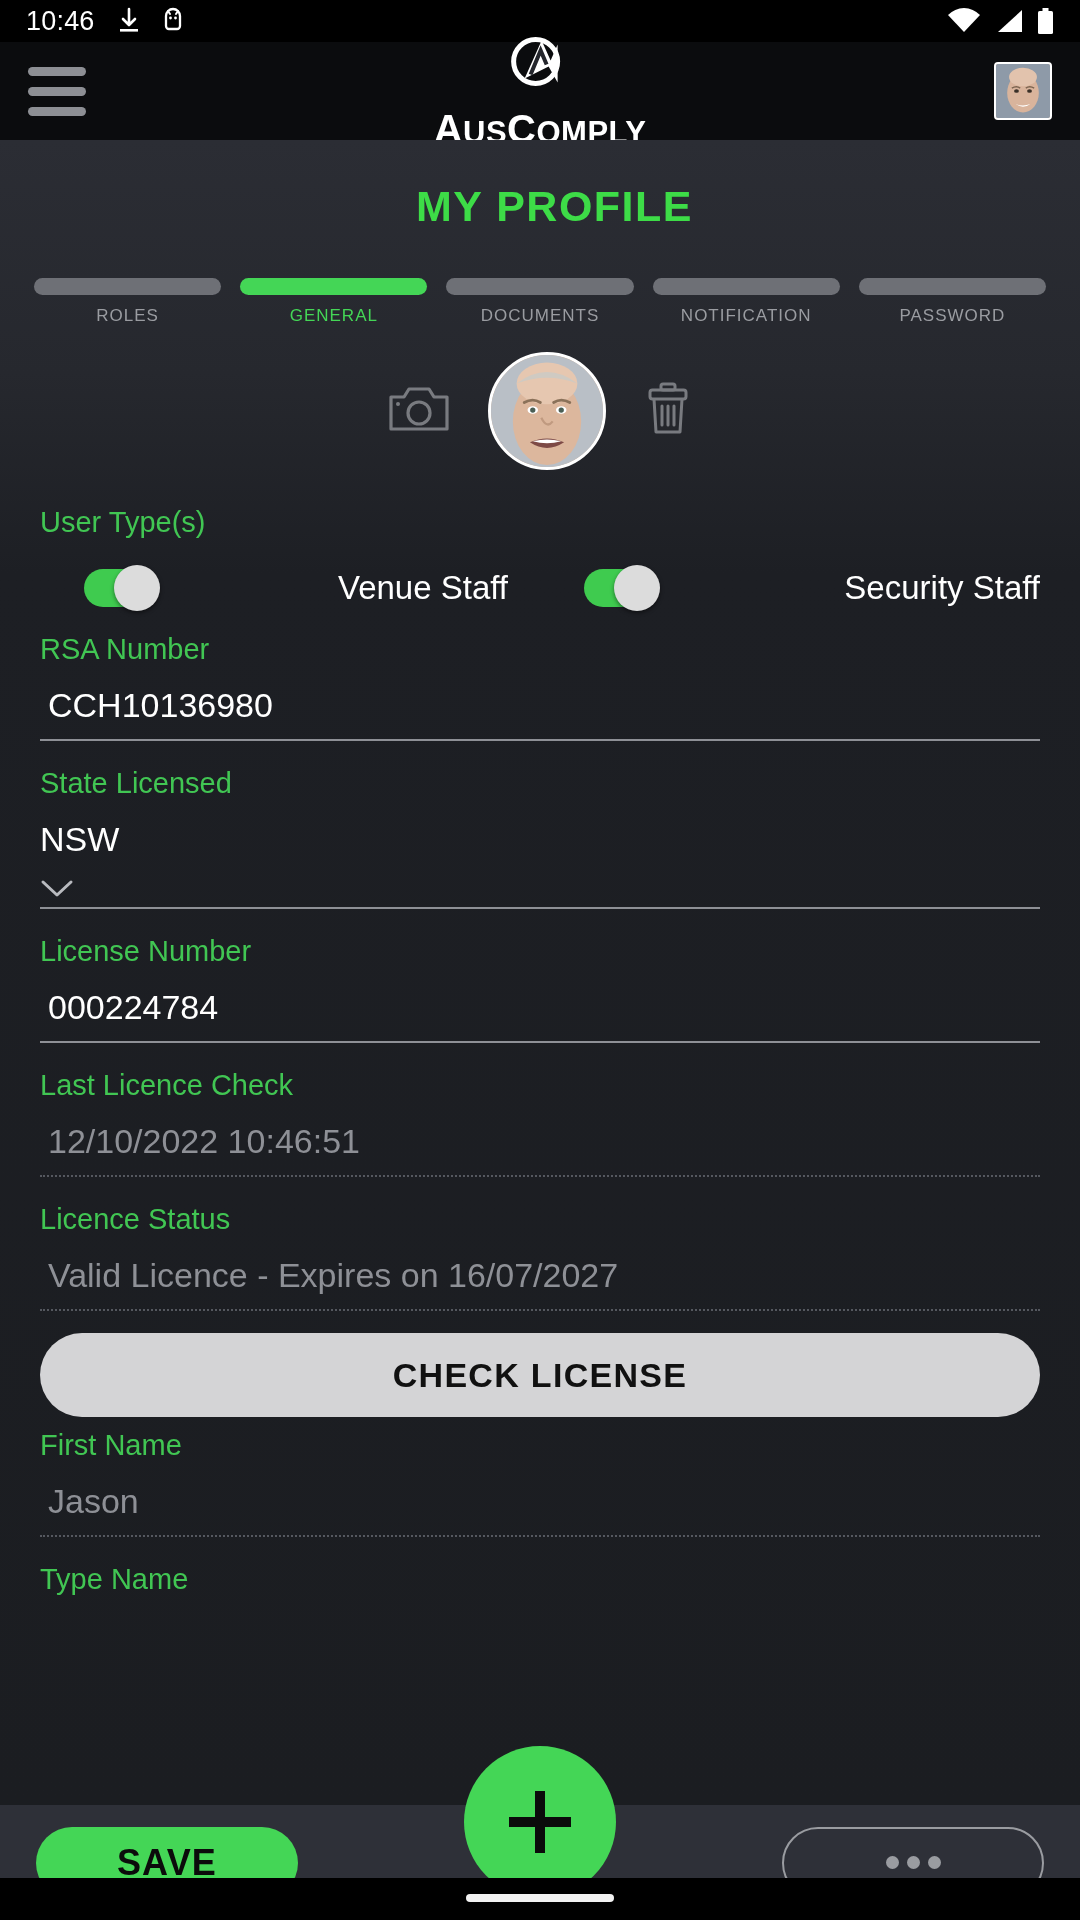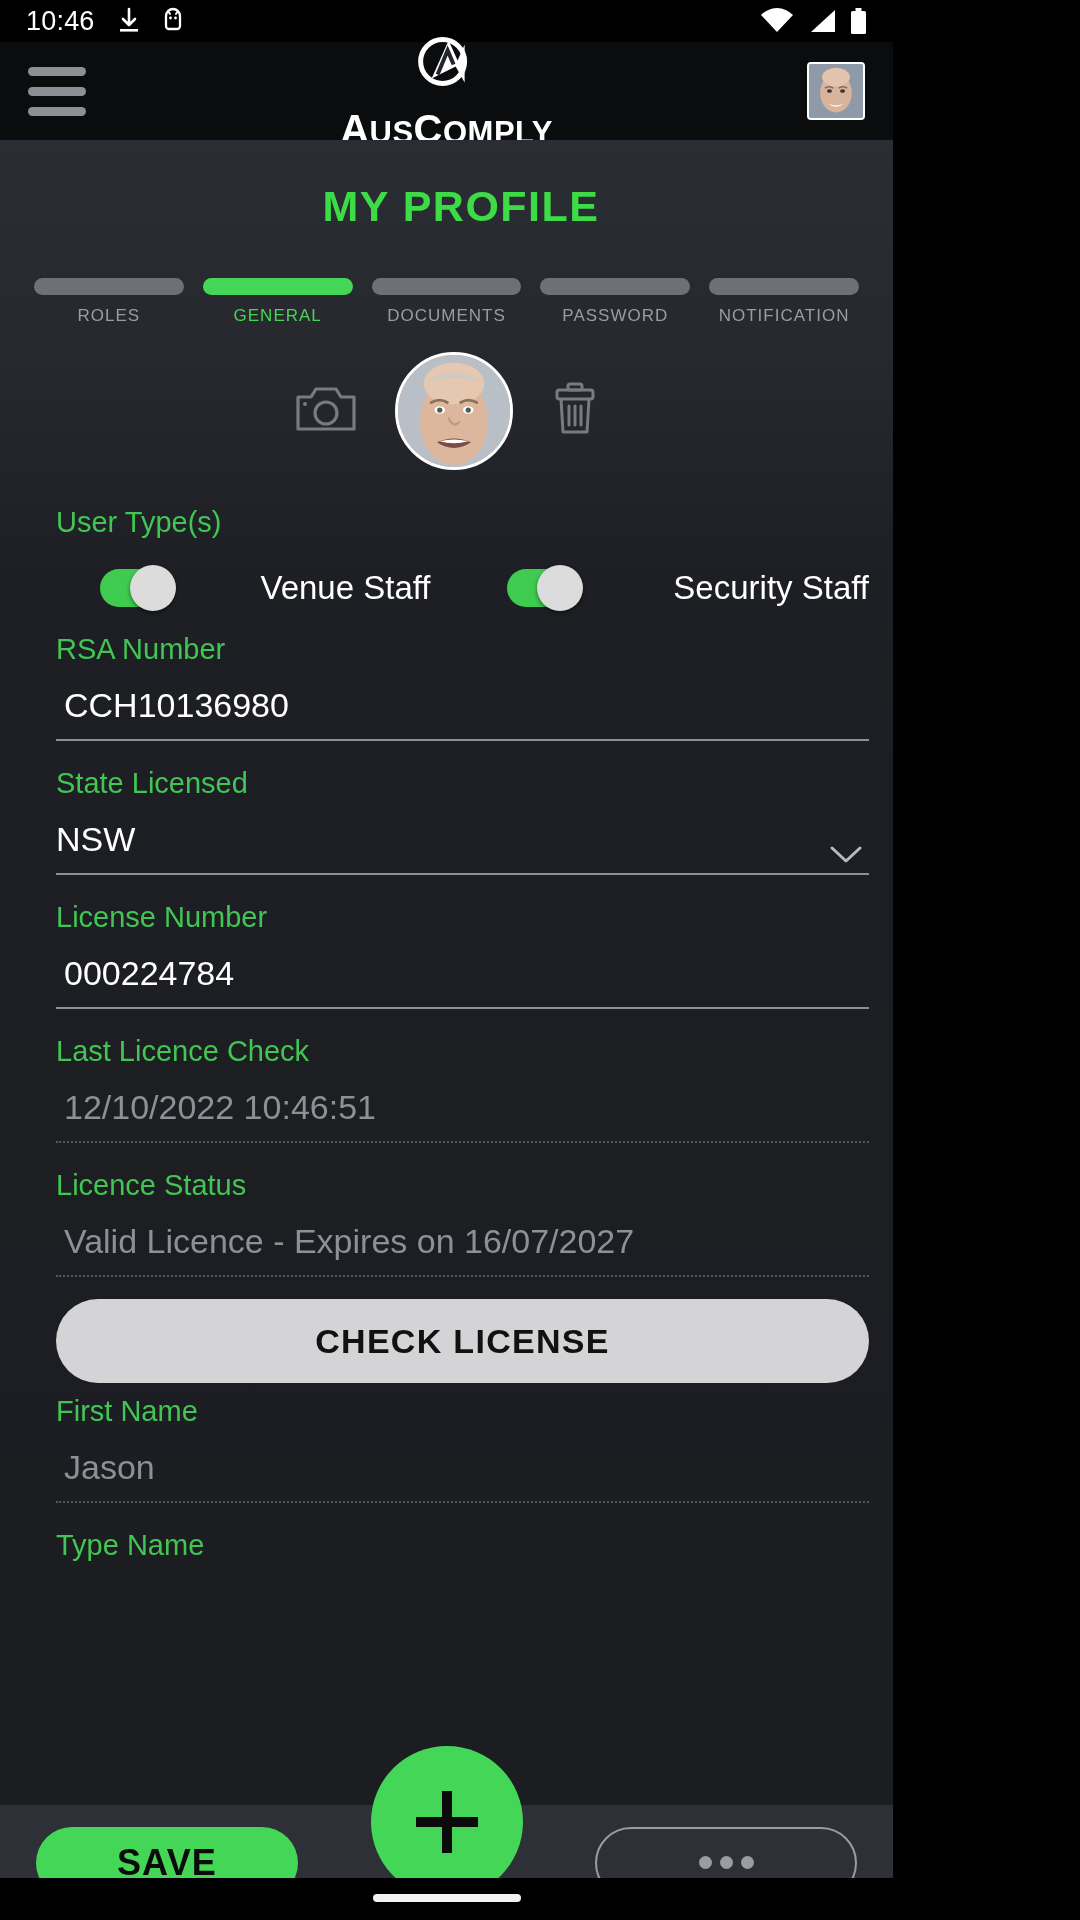--- a/index.html
+++ b/index.html
@@ -2,21 +2,21 @@
 <html><head>
 <meta charset="utf-8">
 <style>
   * { margin:0; padding:0; box-sizing:border-box; }
   html,body { width:1080px; height:1920px; background:#000; }
   body {
     font-family:"Liberation Sans", sans-serif;
     -webkit-font-smoothing:antialiased;
     overflow:hidden;
   }
-  .phone { position:relative; width:893px; height:1920px; background:#15803d; overflow:hidden; }
+  .phone { position:relative; width:1080px; height:1920px; background:#15803d; overflow:hidden; }
 
   
   .statusbar{
     height:42px; background:#000; display:flex; align-items:center;
     padding:0 26px; color:#fff; position:relative;
   }
   .sb-time{ font-size:27px; letter-spacing:.2px; font-weight:400; }
   .sb-left-icons{ display:flex; align-items:center; gap:20px; margin-left:22px; }
   .sb-right{ margin-left:auto; display:flex; align-items:center; gap:13px; }
 
@@ -69,31 +69,31 @@
     margin-top:26px;
   }
   .icon-btn{ cursor:pointer; opacity:.72; }
   .big-avatar{
     width:118px; height:118px; border-radius:50%; overflow:hidden;
     border:3px solid #fff; position:relative; background:#cbb2a0;
   }
   .face{ position:absolute; inset:0; }
 
   
-  .form{ padding:0 24px; margin-top:36px;margin-left:32px; }
+  .form{ padding:0 40px; margin-top:36px; }
   .flabel{ color:#41c653; font-size:29px; margin-bottom:6px; }
   .fvalue{ color:#fff; font-size:34px; padding:14px 0 14px 8px; }
   .fvalue.ph{ color:#8e9096; }
   .rule{ height:2px; background:#8e9096; }
   .rule.dotted{ height:0; border-top:2px dotted #55585f; background:none; }
 
   .field{ margin-bottom:4px; }
   .field-gap{ margin-top:26px; }
 
-  .select-row{ display:flex; align-items:flex-end; }
+  .select-row{ display:flex; align-items:flex-start;flex-direction:column; }
   .select-row .fvalue{ flex:1; padding-left:0; }
   .chev{ color:#b8babf; font-size:30px; padding-right:6px; }
 
   
   .toggles{ display:flex; align-items:center; margin-top:30px; margin-bottom:10px; }
   .tg-unit{ display:flex; align-items:center; flex:1; }
   .switch{
     width:72px; height:38px; border-radius:19px; background:#3fcb4f;
     position:relative; cursor:pointer; flex:0 0 auto; margin-left:44px;
   }
@@ -223,25 +223,25 @@
         <div class="step active">
           <div class="bar"></div>
           <div class="lbl">GENERAL</div>
         </div>
         <div class="step">
           <div class="bar"></div>
           <div class="lbl">DOCUMENTS</div>
         </div>
         <div class="step">
           <div class="bar"></div>
+          <div class="lbl">NOTIFICATION</div>
+        </div>
+        <div class="step">
+          <div class="bar"></div>
           <div class="lbl">PASSWORD</div>
-        </div>
-        <div class="step">
-          <div class="bar"></div>
-          <div class="lbl">NOTIFICATION</div>
         </div>
       </div>
 
       <div class="avatar-row">
         <div class="icon-btn">
           <svg width="62" height="52" viewBox="0 0 62 52">
             <path d="M3 14 L16 14 L21 6 L41 6 L46 14 L59 14 L59 46 L3 46 Z" fill="none" stroke="#9a9ca1" stroke-width="3.2" stroke-linejoin="round"></path>
             <circle cx="31" cy="30" r="11" fill="none" stroke="#9a9ca1" stroke-width="3.2"></circle>
             <circle cx="10" cy="21" r="2" fill="#9a9ca1"></circle>
           </svg>

